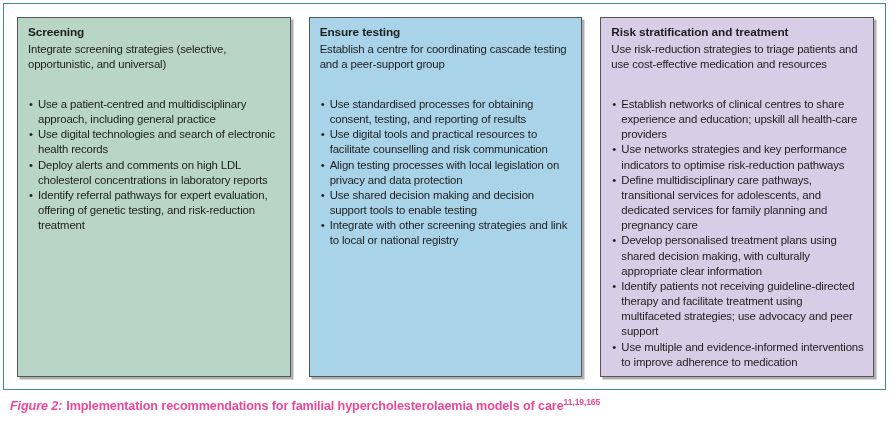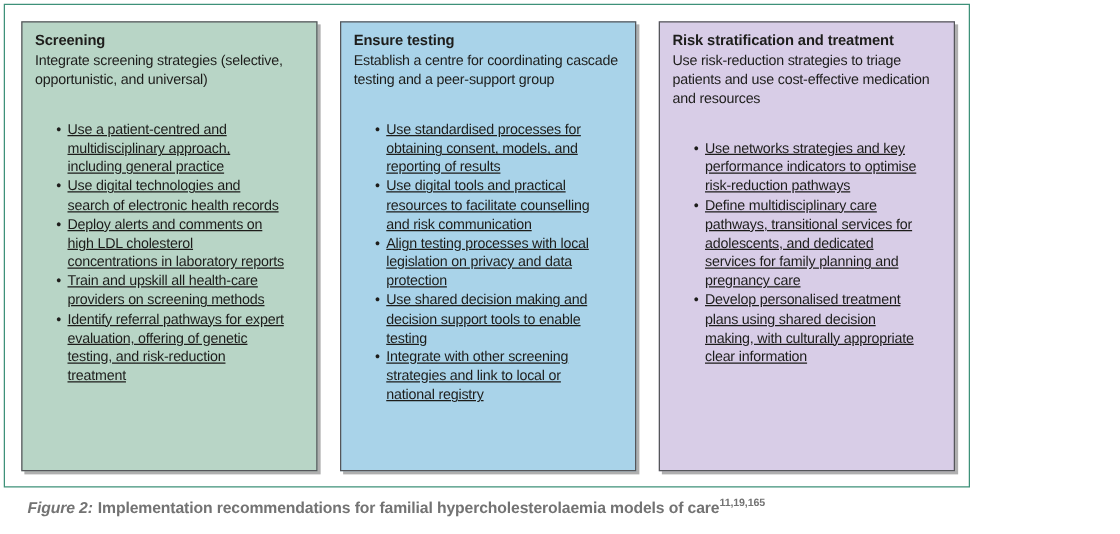--- a/index.html
+++ b/index.html
@@ -6,21 +6,21 @@
   html, body { width: 896px; height: 427px; background: #ffffff; overflow: hidden; }
   body {
     font-family: "Liberation Sans", "DejaVu Sans", sans-serif;
     color: var(--text, #1d1d1b);
     -webkit-font-smoothing: antialiased;
   }
   .page { position: relative; width: 896px; height: 427px; }
   .frame {
     position: absolute;
     left: 3px; top: 3px;
-    width: 773px; height: 387px;
+    width: 883px; height: 387px;
     border: 1.5px solid var(--frame-border, #3e9179);
     background: #ffffff;
     padding: 13px 11px 12px 13px;
   }
   .panels {
     display: flex;
     gap: 18px;
     height: 100%;
     align-items: stretch;
   }
@@ -36,83 +36,85 @@
   .panel-screening { background: var(--screening-bg, #b8d5c6); }
   .panel-genetic  { background: var(--genetic-bg, #a9d3e9); }
   .panel-risk     { background: var(--risk-bg, #d8cde7); }
   .panel h3 {
     font-size: 11.8px;
     font-weight: bold;
     letter-spacing: -0.1px;
     margin: 0 0 1px 0;
   }
   .panel .subtitle { margin: 0 0 25px 0; }
-  .panel ul { list-style: none; margin: 16px; padding: 0; text-decoration: underline; }
+  .panel ul { list-style: none; margin: 0; padding: 0; }
   .panel li {
     position: relative;
     padding-left: 10px;
   }
   .panel li::before {
     content: "\2022";
     position: absolute;
     left: 1px;
     top: 0;
   }
   .caption {
     position: absolute;
-    left: 22px;
+    left: 10px;
     top: 399px;
     font-size: 12.6px;
     font-weight: bold;
     letter-spacing: -0.1px;
-    color: #737373;
+    color: #ec4899;
     white-space: nowrap;
   }
   .cap-label { font-style: italic; font-weight: bold; }
   .cap-text { margin-left: 4px; }
   .caption sup { font-size: 8.5px; font-weight: bold; vertical-align: super; line-height: 0; }
 </style>
 </head>
 <body>
 
 <div class="page">
   <div class="frame">
     <div class="panels">
 
       <section class="panel panel-screening">
         <h3>Screening</h3>
         <p class="subtitle">Integrate screening strategies (selective, opportunistic, and universal)</p>
         <ul>
             <li>Use a patient-centred and multidisciplinary approach, including general practice</li>
             <li>Use digital technologies and search of electronic health records</li>
             <li>Deploy alerts and comments on high LDL cholesterol concentrations in laboratory reports</li>
-            <li>Train and upskill all health-care providers on screening methods</li>
             <li>Identify referral pathways for expert evaluation, offering of genetic testing, and risk-reduction treatment</li>
           </ul>
       </section>
 
       <section class="panel panel-genetic">
         <h3>Ensure testing</h3>
         <p class="subtitle">Establish a centre for coordinating cascade testing and a peer-support group</p>
         <ul>
-            <li>Use standardised processes for obtaining consent, models, and reporting of results</li>
+            <li>Use standardised processes for obtaining consent, testing, and reporting of results</li>
             <li>Use digital tools and practical resources to facilitate counselling and risk communication</li>
             <li>Align testing processes with local legislation on privacy and data protection</li>
             <li>Use shared decision making and decision support tools to enable testing</li>
             <li>Integrate with other screening strategies and link to local or national registry</li>
           </ul>
       </section>
 
       <section class="panel panel-risk">
         <h3>Risk stratification and treatment</h3>
         <p class="subtitle">Use risk-reduction strategies to triage patients and use cost-effective medication and resources</p>
         <ul>
+            <li>Establish networks of clinical centres to share experience and education; upskill all health-care providers</li>
             <li>Use networks strategies and key performance indicators to optimise risk-reduction pathways</li>
             <li>Define multidisciplinary care pathways, transitional services for adolescents, and dedicated services for family planning and pregnancy care</li>
             <li>Develop personalised treatment plans using shared decision making, with culturally appropriate clear information</li>
+            <li>Identify patients not receiving guideline-directed therapy and facilitate treatment using multifaceted strategies; use advocacy and peer support</li>
+            <li>Use multiple and evidence-informed interventions to improve adherence to medication</li>
           </ul>
       </section>
 
     </div>
   </div>
 
   <p class="caption"><em class="cap-label">Figure 2:</em><span class="cap-text">Implementation recommendations for familial hypercholesterolaemia models of care</span><sup>11,19,165</sup></p>
 </div>
 
 </body></html>

